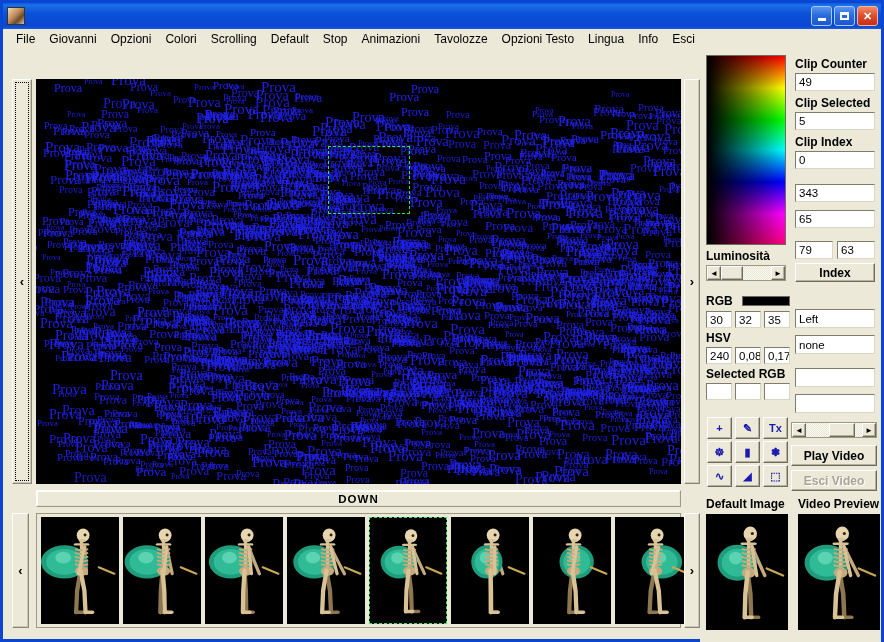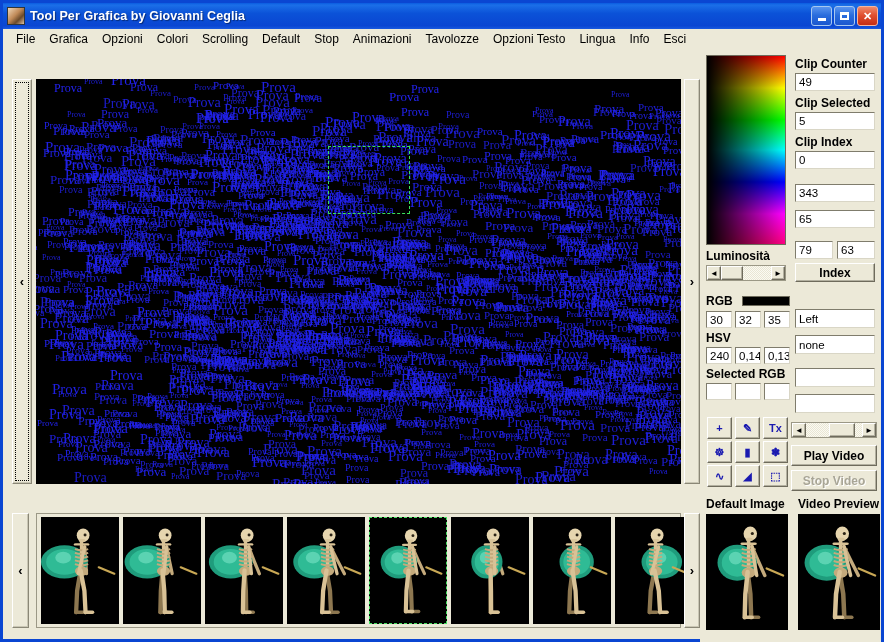--- a/index.html
+++ b/index.html
@@ -166,37 +166,36 @@
     position:absolute;left:0;bottom:0;width:878px;height:5px;background:#ece9d8;
   }
 </style>
 </head>
 <body>
 
 <div class="app">
 
   <div class="titlebar">
     <div class="title-icon"></div>
-    <div class="title-text">Tool Per Grafica by Giovanni Ceglia</div>
     <div class="title-btns">
       <div class="tbtn">
           <div class="tb-min"></div>
         </div>
       <div class="tbtn">
           <div class="tb-max"></div>
         </div>
       <div class="tbtn close">
           <span>✕</span>
         </div>
     </div>
   </div>
 
   <div class="menubar">
     <div class="menu-item">File</div>
-    <div class="menu-item">Grafica</div>
+    <div class="menu-item">Giovanni</div>
     <div class="menu-item">Opzioni</div>
     <div class="menu-item">Colori</div>
     <div class="menu-item">Scrolling</div>
     <div class="menu-item">Default</div>
     <div class="menu-item">Stop</div>
     <div class="menu-item">Animazioni</div>
     <div class="menu-item">Tavolozze</div>
     <div class="menu-item">Opzioni Testo</div>
     <div class="menu-item">Lingua</div>
     <div class="menu-item">Info</div>
@@ -1965,20 +1964,21 @@
         <span class="prova" style="left:530px;top:231px;font-size:9px;color:#2222ee">Prova</span>
         <span class="prova" style="left:131px;top:200px;font-size:9px;color:#2222ee">Prova</span>
         <span class="prova" style="left:452px;top:370px;font-size:14px;color:#2222ee">Prova</span>
       <div class="sel-rect" id="sel-rect" style="left: 292px; top: 67px; width: 82px; height: 68px; border-color: rgb(57, 224, 90);"></div>
     </div>
 
     <div class="sidebtn" id="canvas-right-btn">
       <span>›</span>
     </div>
 
+    <div class="bar-label" id="bar-down">DOWN</div>
 
     <div class="sidebtn" id="strip-left-btn">
       <span>‹</span>
     </div>
 
     <div class="strip" id="filmstrip">
         <div class="thumb">
           <div class="sk"><svg viewBox="0 0 78 107" width="100%" height="100%" preserveAspectRatio="none">
               <rect width="78" height="107" fill="#000"></rect>
               <path d="M39.56,53.5 L36.120045799403854,73.83 L35.13055519584608,95.23" stroke="#8d7750" stroke-width="4.29" fill="none" stroke-linecap="round"></path>
@@ -2210,22 +2210,22 @@
     </div>
 
     <div class="lbl" style="left:6px;top:243px;">RGB</div>
     <div class="swatch" style="left:42px;top:245px;width:48px;height:10px;"></div>
     <div class="fld" style="left:6px;top:260px;width:26px;height:17px;">30</div>
     <div class="fld" style="left:35px;top:260px;width:26px;height:17px;">32</div>
     <div class="fld" style="left:64px;top:260px;width:26px;height:17px;">35</div>
 
     <div class="lbl" style="left:6px;top:280px;">HSV</div>
     <div class="fld" style="left:6px;top:296px;width:26px;height:17px;">240</div>
-    <div class="fld" style="left:35px;top:296px;width:26px;height:17px;">0,14</div>
-    <div class="fld" style="left:64px;top:296px;width:26px;height:17px;">0,13</div>
+    <div class="fld" style="left:35px;top:296px;width:26px;height:17px;">0,08</div>
+    <div class="fld" style="left:64px;top:296px;width:26px;height:17px;">0,17</div>
 
     <div class="lbl" style="left:6px;top:316px;">Selected RGB</div>
     <div class="fld" style="left:6px;top:332px;width:26px;height:17px;"></div>
     <div class="fld" style="left:35px;top:332px;width:26px;height:17px;"></div>
     <div class="fld" style="left:64px;top:332px;width:26px;height:17px;"></div>
 
     <div class="toolbtn" style="left:7px;top:366px;">
         <span>+</span>
       </div>
     <div class="toolbtn" style="left:35px;top:366px;">
@@ -2274,21 +2274,21 @@
 
     <div class="hscroll" style="left:91px;top:371px;width:86px;">
       <div class="arw">◄</div>
       <div class="trough">
         <div class="thumbx" style="margin-left:23px;"></div>
       </div>
       <div class="arw">►</div>
     </div>
 
     <div class="btnface" style="left:91px;top:394px;width:86px;height:21px;">Play Video</div>
-    <div class="btnface disabled" style="left:91px;top:419px;width:86px;height:21px;">Stop Video</div>
+    <div class="btnface disabled" style="left:91px;top:419px;width:86px;height:21px;">Esci Video</div>
 
     <div class="lbl" style="left:6px;top:446px;">Default Image</div>
     <div class="lbl" style="left:98px;top:446px;">Video Preview</div>
 
     <div class="preview" id="prev-default" style="left:6px;top:463px;width:82px;height:116px;">
         <div class="sk"><svg viewBox="0 0 82 116" width="100%" height="100%" preserveAspectRatio="none">
             <rect width="82" height="116" fill="#000"></rect>
             <path d="M41.64,58 L44.367801383529006,80.03999999999999 L45.14852056490956,103.24" stroke="#8d7750" stroke-width="4.51" fill="none" stroke-linecap="round"></path>
             <path d="M45.14852056490956,103.24 l7.38,0" stroke="#8d7750" stroke-width="3.69" stroke-linecap="round"></path>
             <path d="M45.92,32.480000000000004 L52.46443358523532,47.56 L58.79027891643078,61.480000000000004" stroke="#c4aa7c" stroke-width="3.4440000000000004" fill="none" stroke-linecap="round"></path>

